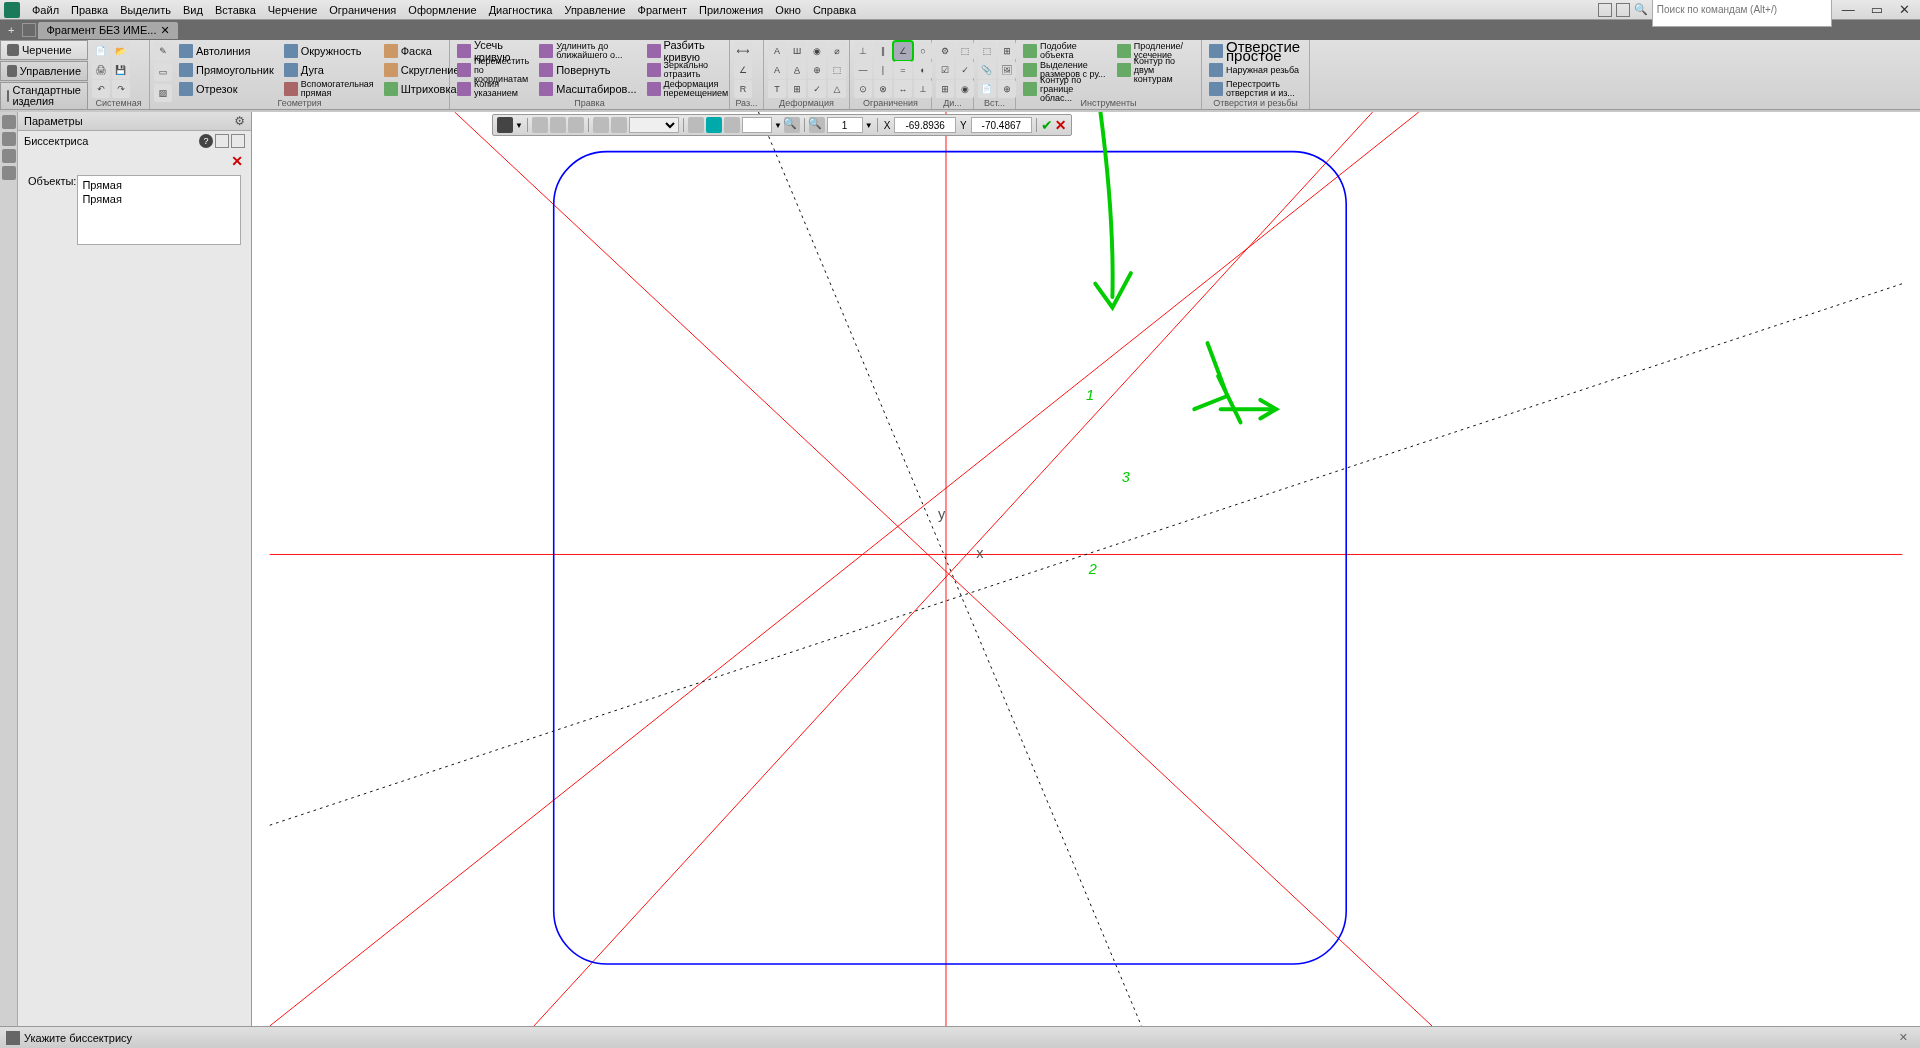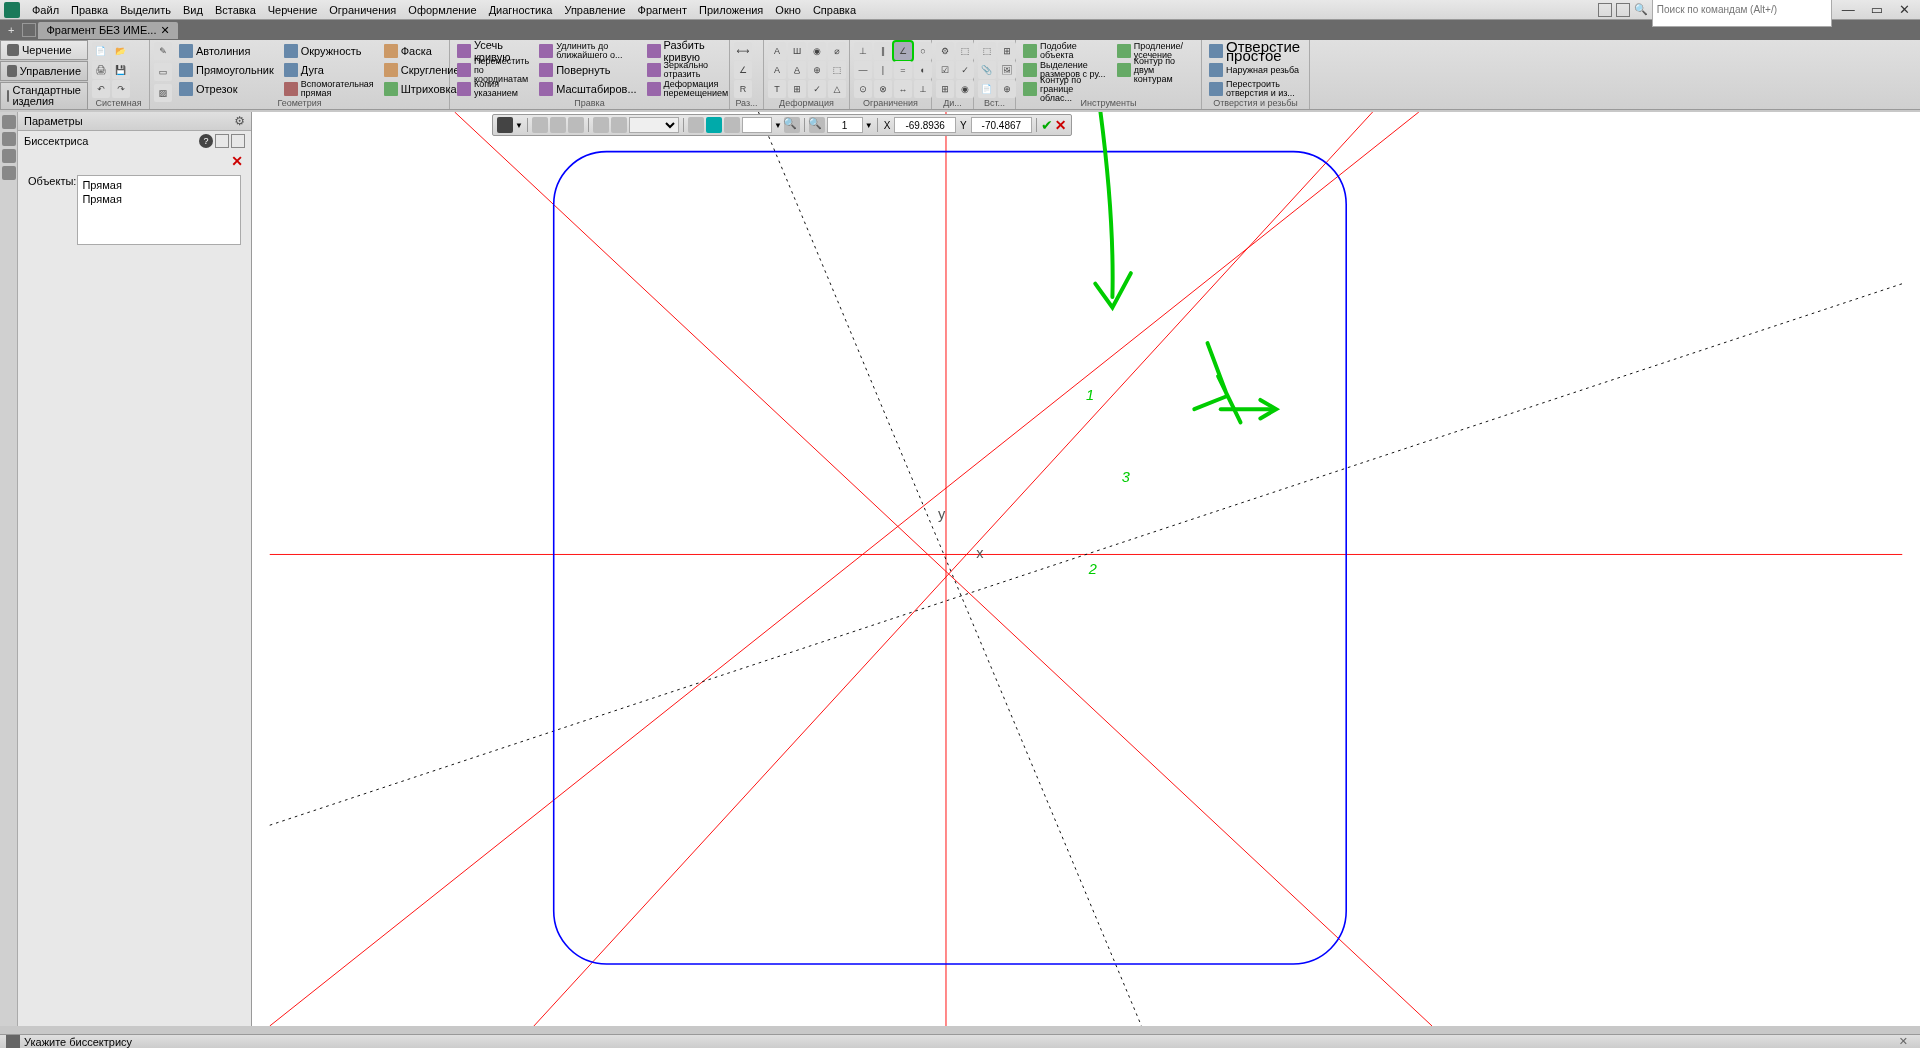--- a/index.html
+++ b/index.html
@@ -69,21 +69,21 @@
 .floatbar .fic.dark { background:#444; }
 .floatbar .fic.accent { background:#0aa; }
 .floatbar .sep { width:1px; height:14px; background:#999; margin:0 2px; }
 .floatbar select, .floatbar input { height:16px; border:1px solid #aaa; font-size:10px; padding:0 14px; }
 .floatbar .coord { background:#fff; border:1px solid #aaa; padding:0 10px; height:16px; display:flex; align-items:center; font-size:10px; min-width:50px; }
 .floatbar .coord-label { font-size:10px; padding:0 2px; }
 .floatbar .check { color:#0a0; font-size:14px; cursor:pointer; }
 .floatbar .xbtn { color:#c00; font-size:14px; cursor:pointer; font-weight:bold; }
 
 
-.status { position: absolute; left: 0; right: 0; bottom: 0; height: 14px; background: linear-gradient(#e0e0e0,#cccccc); border-top: 1px solid #999; display: flex; align-items: center; padding: 0 6px; }
+.status { position: absolute; left: 0; right: 0; bottom: 0; height: 22px; background: linear-gradient(#e0e0e0,#cccccc); border-top: 1px solid #999; display: flex; align-items: center; padding: 0 6px; }
 .status .sic { width:14px; height:14px; background:#666; margin-right:4px; }
 .status .sclose { margin-left:auto; color:#666; cursor:pointer; padding:0 6px; }
 </style>
 </head>
 <body>
 
 <div class="menubar">
   <div class="app-icon"></div>
   <div class="menuitem">Файл</div>
   <div class="menuitem">Правка</div>

